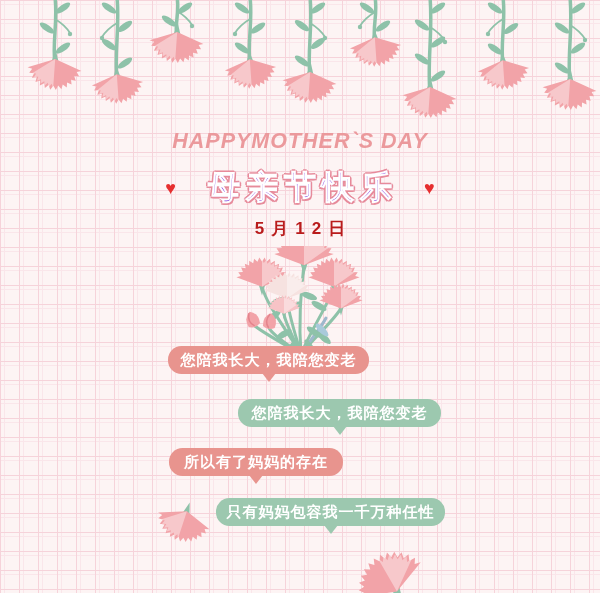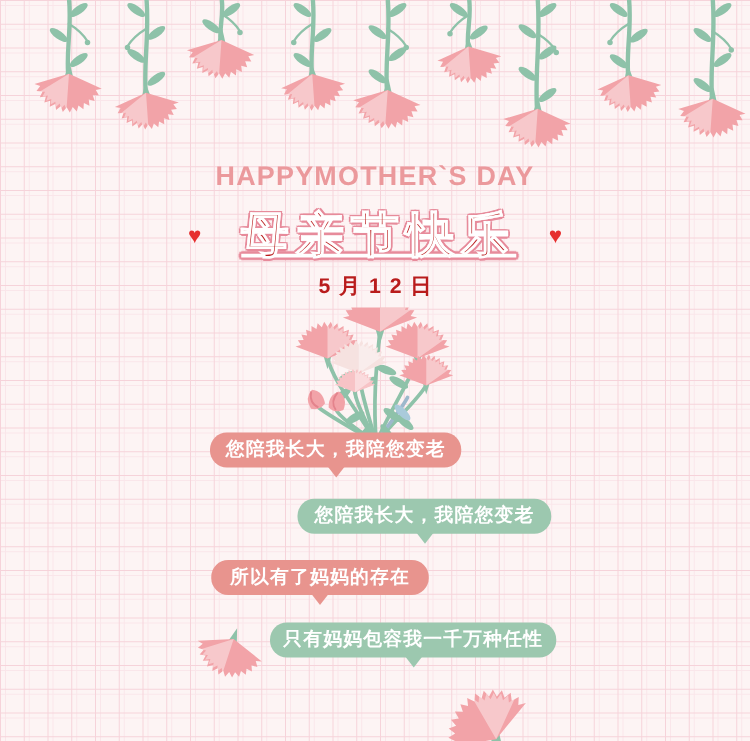--- a/index.html
+++ b/index.html
@@ -14,35 +14,35 @@
       linear-gradient(#fae6ea 1px, transparent 1px);
     background-size:19px 19px,19px 19px,19px 19px,19px 19px;
     background-position:0 0,0 0,4px 4px,4px 4px;
   }
   .abs{position:absolute;}
   #top-flowers{left:0;top:0;width:600px;height:126px;}
   #subtitle{
     left:0;top:129px;width:600px;text-align:center;
     font-size:21.5px;font-weight:bold;letter-spacing:1px;
     color:#eb999c;
+    font-style:italic;
   }
   #title-row{
     left:0;top:163px;width:600px;height:50px;
     display:flex;justify-content:center;align-items:center;gap:26px;
   }
   .heart{font-size:18px;color:#e62f2f;line-height:1;}
   #main-title{
-    font-size:38px;font-weight:bold;letter-spacing:6px;padding-left:6px;
-    color:#b91c1c;
+    font-size:32px;font-weight:bold;letter-spacing:6px;padding-left:6px;
+    color:#6d28d9;
     -webkit-text-stroke:1px #ffffff;
     text-shadow:
       -2px 0 #e78b9b, 2px 0 #e78b9b, 0 -2px #e78b9b, 0 2px #e78b9b,
       -1.5px -1.5px #e78b9b, 1.5px -1.5px #e78b9b,
       -1.5px 1.5px #e78b9b, 1.5px 1.5px #e78b9b;
-    text-decoration: underline;
   }
   #date{
     left:0;top:217px;width:600px;text-align:center;
     font-size:17px;font-weight:bold;letter-spacing:7px;padding-left:7px;
     color:#b91c1c;box-sizing:border-box;
   }
   #bouquet{left:214px;top:246px;width:172px;height:112px;}
   .banner{
     position:absolute;height:28px;border-radius:13.5px;
     color:#ffffff;font-size:15px;font-weight:bold;letter-spacing:1px;

